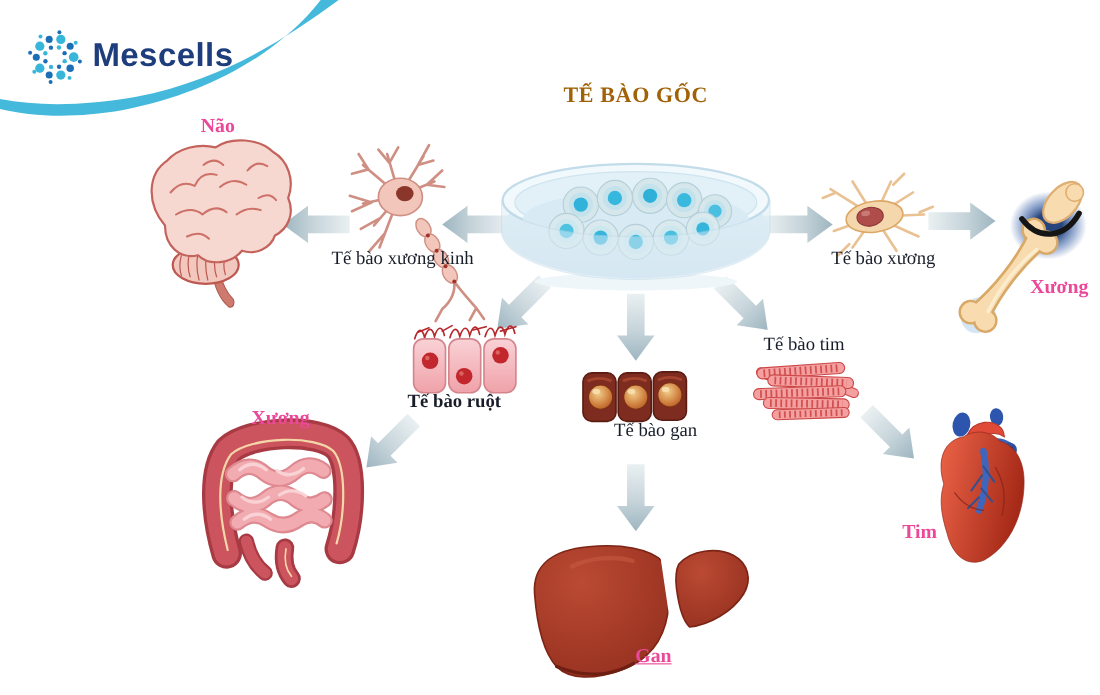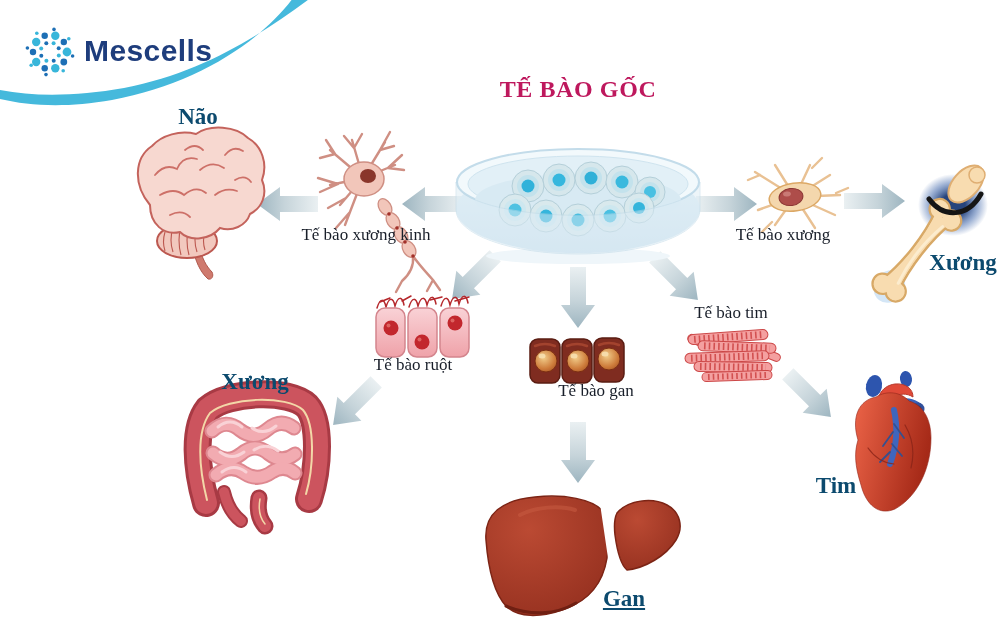--- a/index.html
+++ b/index.html
@@ -3,23 +3,23 @@
 <meta charset="utf-8">
 <style>
   * { margin:0; padding:0; box-sizing:border-box; }
   html,body { width:1000px; height:632px; background:#ffffff; overflow:hidden; }
   .canvas { position:relative; width:924px; height:632px; background:#fff;
             font-family:"Liberation Serif", serif;padding-left:40px; }
   .art { position:absolute; left:0; top:0; }
   .label { position:absolute; transform:translateX(-50%); white-space:nowrap;
            color:#181e29; line-height:1.15; }
   .cell-label  { font-size:17px; }
-  .organ-label { font-size:23px; font-weight:bold; color:#0c4a6e; }
+  .organ-label { font-size:18px; font-weight:bold; color:#ec4899; }
   .title { position:absolute; transform:translateX(-50%); font-weight:bold;
-           font-size:24px; letter-spacing:.6px; color:#be185d; white-space:nowrap; }
+           font-size:20px; letter-spacing:.6px; color:#a16207; white-space:nowrap; }
   .wordmark { position:absolute; left:84px; top:34px;
               font-family:"Liberation Sans", sans-serif; font-weight:700;
               font-size:30px; letter-spacing:.4px; color:#1e3d7c; }
 </style>
 </head>
 <body>
 
 <div class="canvas">
 
   <svg class="art" width="1000" height="632" viewBox="0 0 1000 632">
@@ -386,24 +386,24 @@
     </g>
   </svg>
 
   <div class="wordmark">Mescells</div>
 
   <div class="title" style="left:578px; top:76px;">TẾ BÀO GỐC</div>
 
   <div class="label organ-label" style="left:198px; top:104px;">Não</div>
   <div class="label cell-label" style="left:366px; top:225px;">Tế bào xương kinh</div>
 
-  <div class="label cell-label" style="left:783px; top:225px;">Tế bào xương</div>
+  <div class="label cell-label" style="left:803px; top:225px;">Tế bào xương</div>
   <div class="label organ-label" style="left:963px; top:235px;margin-top:15px;">Xương</div>
 
-  <div class="label cell-label" style="left:413px; top:355px;">Tế bào ruột</div>
+  <div class="label cell-label" style="left:413px; top:355px;font-weight:bold;">Tế bào ruột</div>
   <div class="label organ-label" style="left:255px; top:369px;">Xương</div>
 
   <div class="label cell-label" style="left:576px; top:381px;margin-left:20px;">Tế bào gan</div>
-  <div class="label organ-label" style="left:624px; top:586px;text-decoration:underline;">Gan</div>
+  <div class="label organ-label" style="left:594px; top:586px;text-decoration:underline;">Gan</div>
 
   <div class="label cell-label" style="left:731px; top:303px;text-align:center;">Tế bào tim</div>
   <div class="label organ-label" style="left:836px; top:473px;">Tim</div>
 </div>
 
 </body></html>

